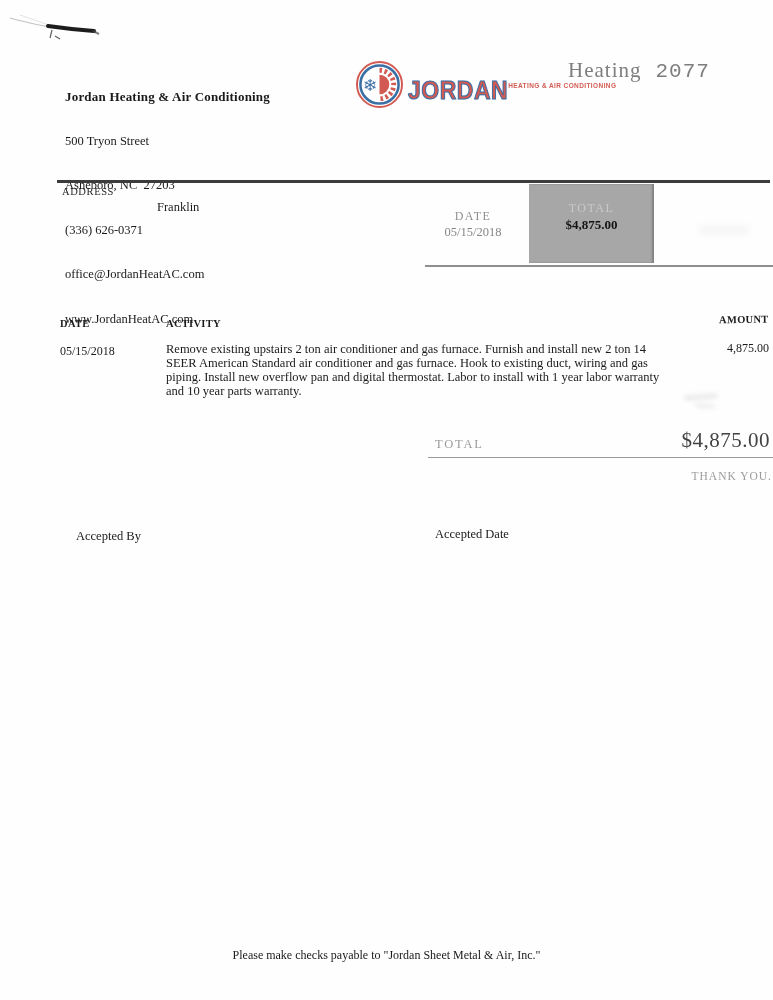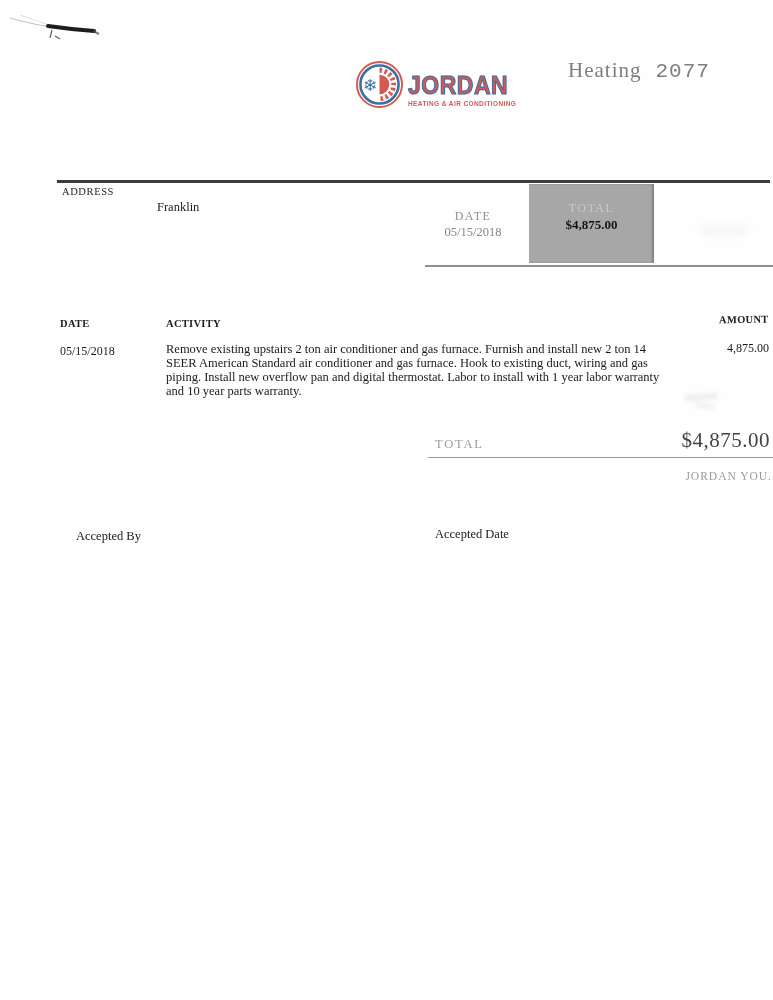--- a/index.html
+++ b/index.html
@@ -17,21 +17,21 @@
   .abs { position: absolute; }
 
   
   .artifact { left: 0; top: 0; }
 
   
   .company { left: 65px; top: 60px; font-size: 12.5px; line-height: 14.8px; white-space: pre-wrap; }
   .company .name { font-weight: bold; font-size: 13px; letter-spacing: 0.2px; }
 
   .logo { left: 356px; top: 61px; display: flex; align-items: center; gap: 5px; }
-  .logo-text { display: flex; flex-direction: column; margin-top: 12px; }
+  .logo-text { display: flex; flex-direction: row; margin-top: 12px; }
   .logo-name {
     font-family: "Liberation Sans", sans-serif;
     font-weight: bold; font-size: 23px; line-height: 23px;
     color: #d25a52; letter-spacing: 0.5px;
     -webkit-text-stroke: 0.9px #3a6fa5;
     text-shadow: 0 0 1px #3a6fa5;
     transform: scaleY(1.1);
   }
   .logo-tagline {
     font-family: "Liberation Sans", sans-serif;
@@ -100,20 +100,28 @@
 <div class="page">
 
   <svg class="abs artifact" width="160" height="50" viewBox="0 0 160 50">
     <path d="M10 18 C 25 22, 40 26, 52 27" stroke="#aaaaaa" stroke-width="1.2" fill="none" opacity="0.7"></path>
     <path d="M20 15 C 35 20, 48 25, 56 27" stroke="#c2c2c2" stroke-width="0.8" fill="none" opacity="0.6"></path>
     <path d="M48 26 C 62 28, 80 30, 94 31" stroke="#1d1d1d" stroke-width="4" fill="none" stroke-linecap="round"></path>
     <path d="M52 30 L 50 38 M55 36 L 60 39" stroke="#3a3a3a" stroke-width="1.2" fill="none" opacity="0.8"></path>
     <path d="M93 31 L 99 34" stroke="#4a4a4a" stroke-width="2" fill="none" opacity="0.7"></path>
   </svg>
 
+  <div class="abs company">
+    <div class="name">Jordan Heating &amp; Air Conditioning</div>
+    <div>500 Tryon Street</div>
+    <div>Asheboro, NC  27203</div>
+    <div>(336) 626-0371</div>
+    <div>office@JordanHeatAC.com</div>
+    <div>www.JordanHeatAC.com</div>
+  </div>
 
   <div class="abs logo">
     <svg width="47" height="47" viewBox="0 0 48 48">
       <circle cx="24" cy="24" r="23" fill="#ffffff" stroke="#d25a52" stroke-width="2"></circle>
       <circle cx="24" cy="24" r="19.5" fill="#ffffff" stroke="#3a6fa5" stroke-width="2.6"></circle>
       <text x="14" y="30.5" font-size="17" fill="#3a6fa5" text-anchor="middle" font-family="DejaVu Sans, sans-serif">❄</text>
       <path d="M24 14 A10 10 0 0 1 24 34 Z" fill="#d25a52"></path>
       <path d="M24 9.5 A14.5 14.5 0 0 1 24 38.5" stroke="#d25a52" stroke-width="5" fill="none" stroke-dasharray="2.6 2.6"></path>
     </svg>
     <div class="logo-text">
@@ -150,19 +158,20 @@
   <div class="abs row-activity">Remove existing upstairs 2 ton air conditioner and gas furnace. Furnish and install new 2 ton 14 SEER American Standard air conditioner and gas furnace. Hook to existing duct, wiring and gas piping. Install new overflow pan and digital thermostat. Labor to install with 1 year labor warranty and 10 year parts warranty.</div>
   <div class="abs row-amount">4,875.00</div>
 
   <div class="smudge smudge-1"></div>
   <div class="smudge smudge-2"></div>
 
 
   <div class="abs total-label">TOTAL</div>
   <div class="abs total-value">$4,875.00</div>
   <div class="abs rule rule-total"></div>
-  <div class="abs thank-you-stamp">JORDAN YOU.</div>
+  <div class="abs thank-you-stamp">THANK YOU.</div>
 
   <div class="abs accepted-by">Accepted By</div>
   <div class="abs accepted-date">Accepted Date</div>
 
+  <div class="abs footer-note">Please make checks payable to "Jordan Sheet Metal &amp; Air, Inc."</div>
 
 </div>
 
 </body></html>

